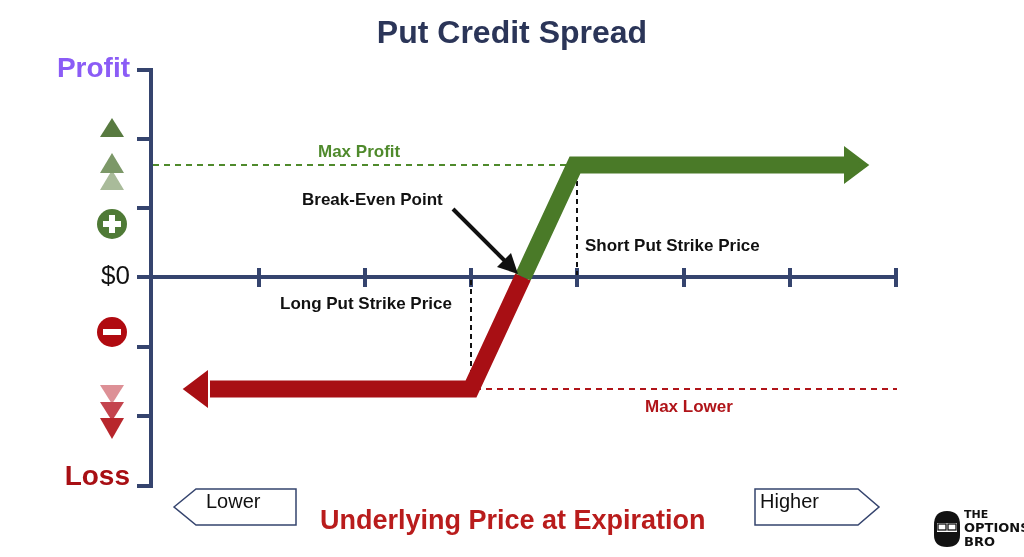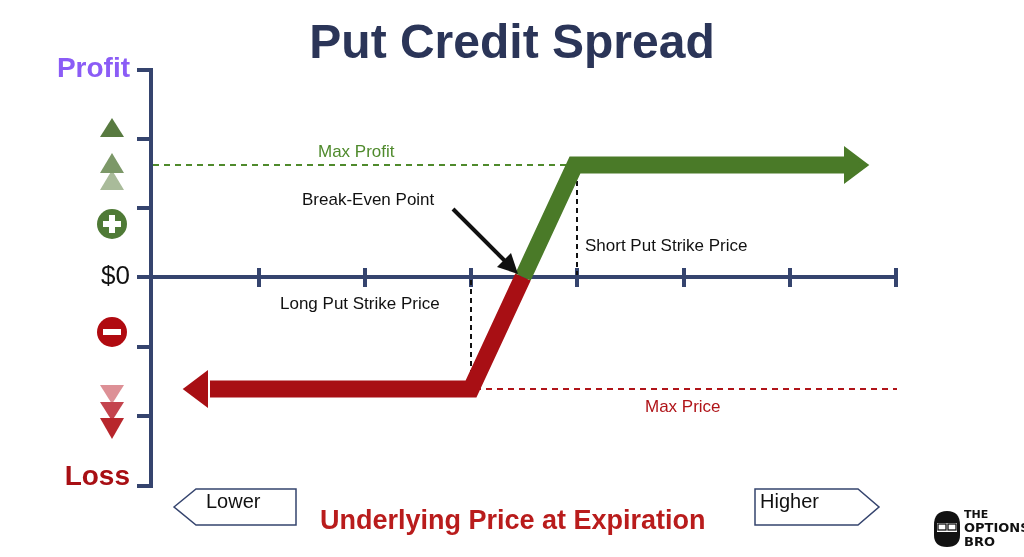--- a/index.html
+++ b/index.html
@@ -1,24 +1,24 @@
 <!DOCTYPE html>
 <html><head>
   <meta charset="utf-8">
   <style>
     html, body { margin: 0; padding: 0; background: #ffffff; }
     body { width: 1024px; height: 557px; position: relative; overflow: hidden;
            font-family: "Liberation Sans", "DejaVu Sans", sans-serif; }
     .title { position: absolute; left: 0; width: 1024px; top: 14px; text-align: center;
-             font-size: 48px; font-weight: bold; color: #2b3558; }
+             font-size: 32px; font-weight: bold; color: #2b3558; }
     .ylabel { position: absolute; font-weight: bold; font-size: 28px; text-align: right; }
     .ylabel.profit { color: #8b5cf6; left: 40px; top: 52px; width: 90px; }
     .ylabel.loss { color: #a80f14; left: 40px; top: 460px; width: 90px; }
     .ylabel.zero { color: #111; font-weight: normal; font-size: 26px; left: 60px; top: 260px; width: 70px; }
-    .annot { position: absolute; font-weight: normal; font-size: 17px; white-space: nowrap; }
+    .annot { position: absolute; font-weight: bold; font-size: 17px; white-space: nowrap; }
     .annot.maxprofit { color: #4f8a2c; left: 318px; top: 142px; }
     .annot.maxloss { color: #b01419; left: 645px; top: 397px; }
     .annot.black { color: #111; }
     .xlabel { position: absolute; font-weight: bold; font-size: 27px; color: #b91c1c; left: 320px; top: 490px; white-space: nowrap; margin-top: 15px; }
     .navlbl { position: absolute; font-size: 20px; color: #111; top: 490px; }
     .navlbl.lower { left: 206px; }
     .navlbl.higher { left: 760px; }
     svg.chart { position: absolute; left: 0; top: 0; }
     .logo { position: absolute; left: 930px; top: 507px; display: flex; align-items: center; gap: 4px; }
     .logo-text { font-family: "DejaVu Sans", sans-serif; font-weight: bold; color: #111; line-height: 12px; font-size: 11px; }
@@ -103,21 +103,21 @@
 </svg>
 
 <div class="ylabel profit">Profit</div>
 <div class="ylabel zero">$0</div>
 <div class="ylabel loss">Loss</div>
 
 <div class="annot maxprofit">Max Profit</div>
 <div class="annot black" style="left:302px; top:190px;">Break-Even Point</div>
 <div class="annot black" style="left:585px; top:236px;">Short Put Strike Price</div>
 <div class="annot black" style="left:280px; top:294px;">Long Put Strike Price</div>
-<div class="annot maxloss">Max Price</div>
+<div class="annot maxloss">Max Lower</div>
 
 <div class="navlbl lower">Lower</div>
 <div class="xlabel">Underlying Price at Expiration</div>
 <div class="navlbl higher">Higher</div>
 
 <div class="logo" style="left:964px; top:509px;">
   <div class="logo-text">
     <div>THE</div>
     <div class="big">OPTIONS</div>
     <div class="big">BRO</div>

